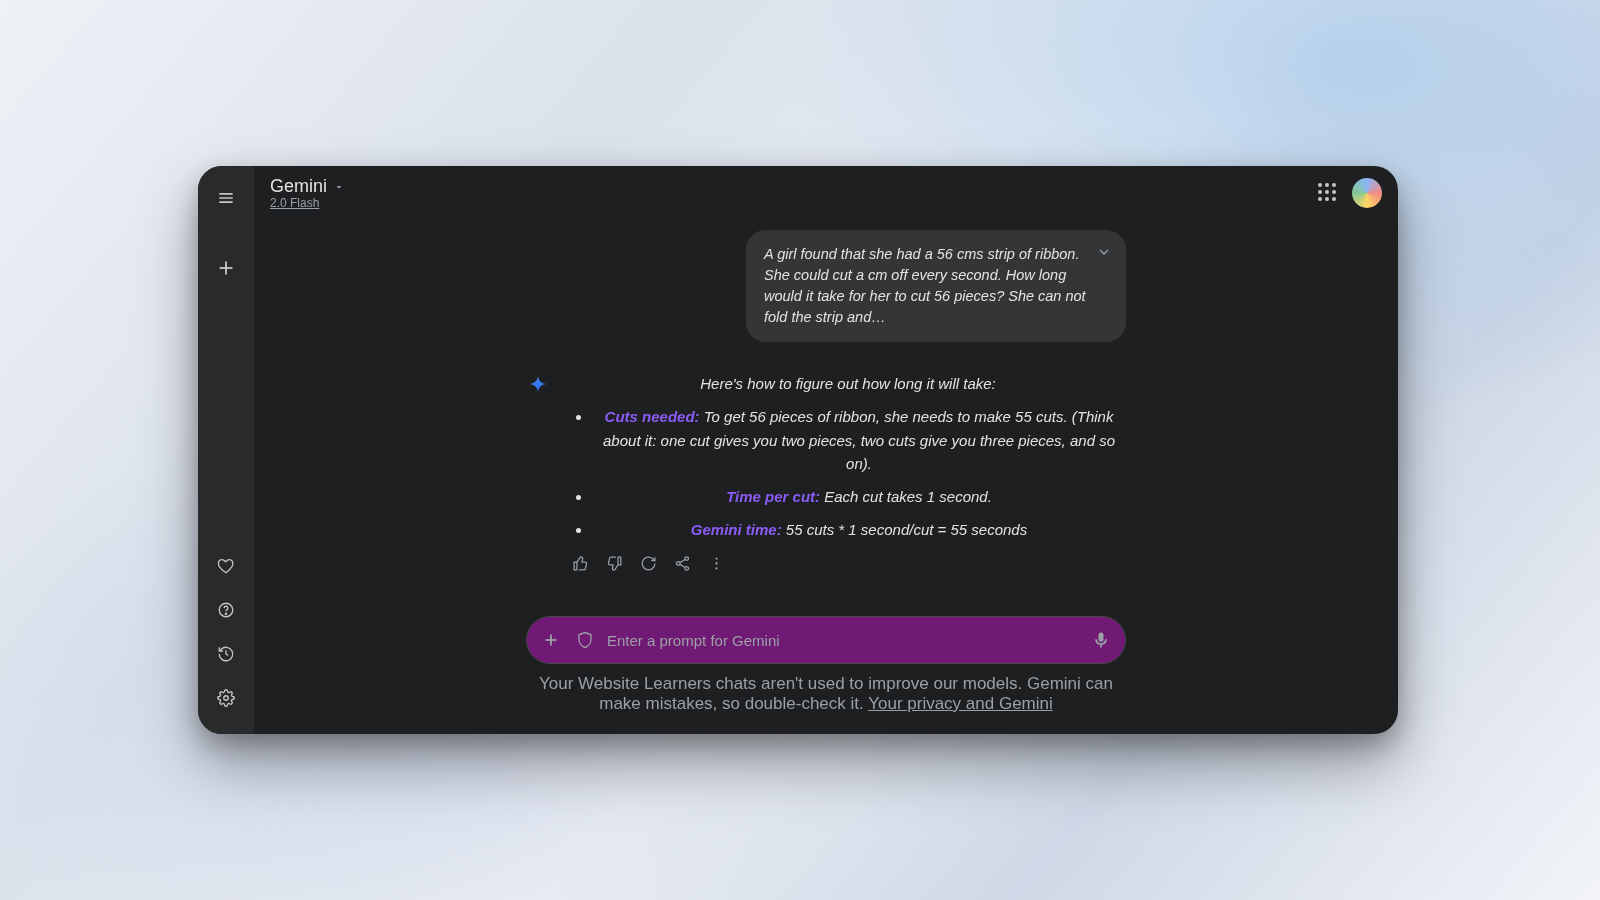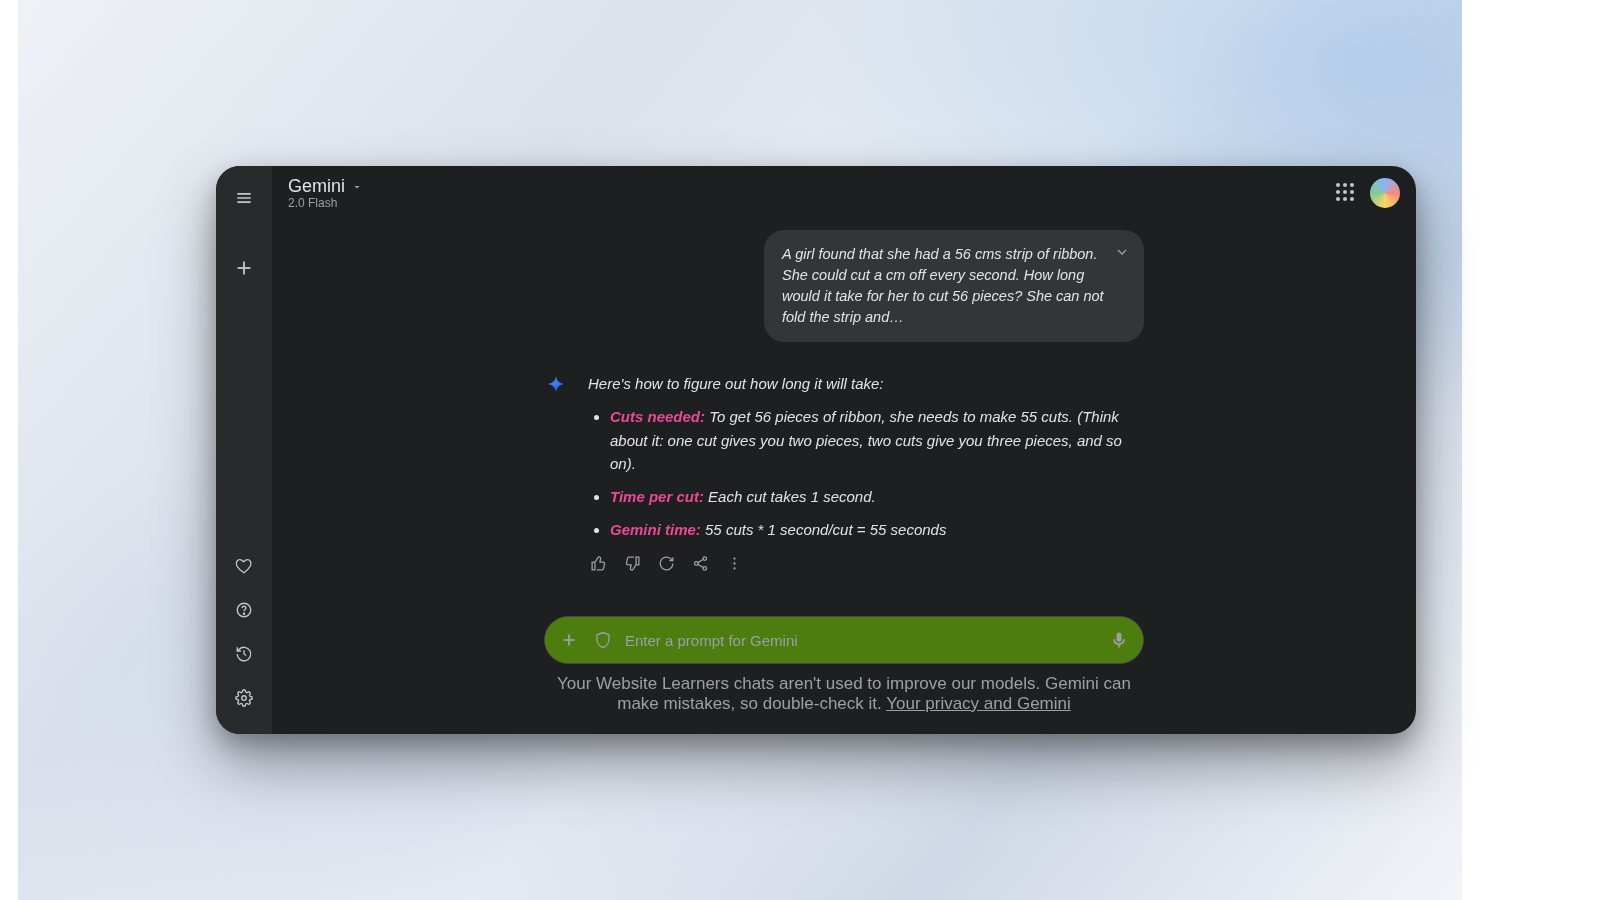--- a/index.html
+++ b/index.html
@@ -1,24 +1,23 @@
 <!DOCTYPE html>
 <html><head>
 <meta charset="utf-8">
 <style>
   * { box-sizing: border-box; margin: 0; padding: 0; }
   html, body { width: 1600px; height: 900px; overflow: hidden; font-family: 'Google Sans', 'Helvetica Neue', Arial, sans-serif; }
   .wallpaper {
-    width: 1444px; height: 900px;
+    width: 1600px; height: 900px;
     background:
       radial-gradient(ellipse 800px 500px at 1350px 60px, rgba(150,190,230,0.6), transparent 70%),
       radial-gradient(ellipse 700px 400px at 400px 700px, rgba(200,210,230,0.6), transparent 70%),
       linear-gradient(130deg, #eef1f6 0%, #dbe2ec 30%, #ebeff5 55%, #cfd8e6 75%, #f2f4f8 100%);
     position: relative;
-    margin-left: 18px;
   }
   .wallpaper::before {
     content:""; position:absolute; inset:0;
     background:
       radial-gradient(ellipse 900px 300px at 800px 450px, rgba(255,255,255,0.5), transparent 60%),
       radial-gradient(ellipse 600px 200px at 1200px 300px, rgba(180,200,225,0.4), transparent 70%);
     filter: blur(2px);
   }
   .window {
     position: absolute;
@@ -50,47 +49,47 @@
   .side-bottom { margin-top: auto; margin-bottom: 12px; display:flex; flex-direction:column; gap:2px; }
   .main {
     flex: 1; display: flex; flex-direction: column; position: relative;
   }
   .topbar {
     height: 54px; display:flex; align-items:center; padding: 0 16px;
   }
   .title-block { display:flex; flex-direction:column; cursor:pointer; }
   .title-row { display:flex; align-items:center; gap:6px; }
   .title { font-size: 18px; font-weight: 400; color: #e3e3e3; }
-  .subtitle { font-size: 12px; color: #9aa0a6; margin-top: -1px; }
+  .subtitle { font-size: 12px; color: #9aa0a6; margin-top: -1px; text-decoration: underline; }
   .top-right { margin-left:auto; display:flex; align-items:center; gap:14px; }
   .apps-grid { width:20px; height:20px; display:grid; grid-template-columns:repeat(3,4px); grid-template-rows:repeat(3,4px); gap:3px; cursor:pointer; }
   .apps-grid span { background:#c4c7c5; border-radius:50%; }
   .avatar { width:30px; height:30px; border-radius:50%; background: conic-gradient(#8ab4f8, #f28b82, #fdd663, #81c995, #8ab4f8); cursor:pointer; }
   .chat-area {
     flex:1; overflow:hidden; display:flex; flex-direction:column; align-items:center;
   }
   .chat-scroll { width: 100%; display:flex; flex-direction:column; align-items:center;font-style:italic; }
   .user-bubble-wrap { width: 600px; display:flex; justify-content:flex-end; margin-top: 10px; position:relative; }
   .user-bubble {
     background: #333537; color:#e3e3e3; border-radius: 20px;
     padding: 14px 40px 14px 18px; font-size: 14.5px; line-height: 1.45;
     max-width: 380px; position:relative;
   }
   .bubble-chevron { position:absolute; right:14px; top:14px; color:#9aa0a6; cursor:pointer; }
-  .assistant-block { width: 600px; margin-top: 30px; display:flex; gap:20px; }
+  .assistant-block { width: 600px; margin-top: 30px; display:flex; gap:20px;text-align:center; }
   .spark { width:24px; height:24px; flex-shrink:0; margin-top:2px; }
   .assistant-text { font-size: 15px; line-height:1.55; color:#e3e3e3; }
   .assistant-text ul { margin: 10px 0 12px 22px; }
   .assistant-text li { margin-bottom: 10px; }
-  .assistant-text b { font-weight:600; color:#ec4899; }
+  .assistant-text b { font-weight:600; color:#8b5cf6; }
   .actions { display:flex; gap:14px; margin-top:12px; color:#9aa0a6; }
   .act { width:20px; height:20px; cursor:pointer; display:flex; align-items:center; justify-content:center; }
   .input-area { width:600px; margin-top:auto; padding-bottom:8px; }
   .input-box {
-    background:#4d7c0f; border:1px solid #444746; border-radius: 30px;
+    background:#701a75; border:1px solid #444746; border-radius: 30px;
     height: 48px; display:flex; align-items:center; padding: 0 12px; gap:10px;
   }
   .input-icon { color:#9aa0a6; width:24px; height:24px; display:flex; align-items:center; justify-content:center; cursor:pointer; }
   .prompt-input {
     flex:1; background:transparent; border:none; outline:none; color:#e3e3e3;
     font-size:15px; font-family:inherit;
   }
   .prompt-input::placeholder { color:#9aa0a6; }
   .disclaimer { text-align:center; font-size:17px; color:#9aa0a6; margin-top:10px; padding-bottom:12px; }
   .disclaimer a { color:#9aa0a6; text-decoration:underline; cursor:pointer; }

